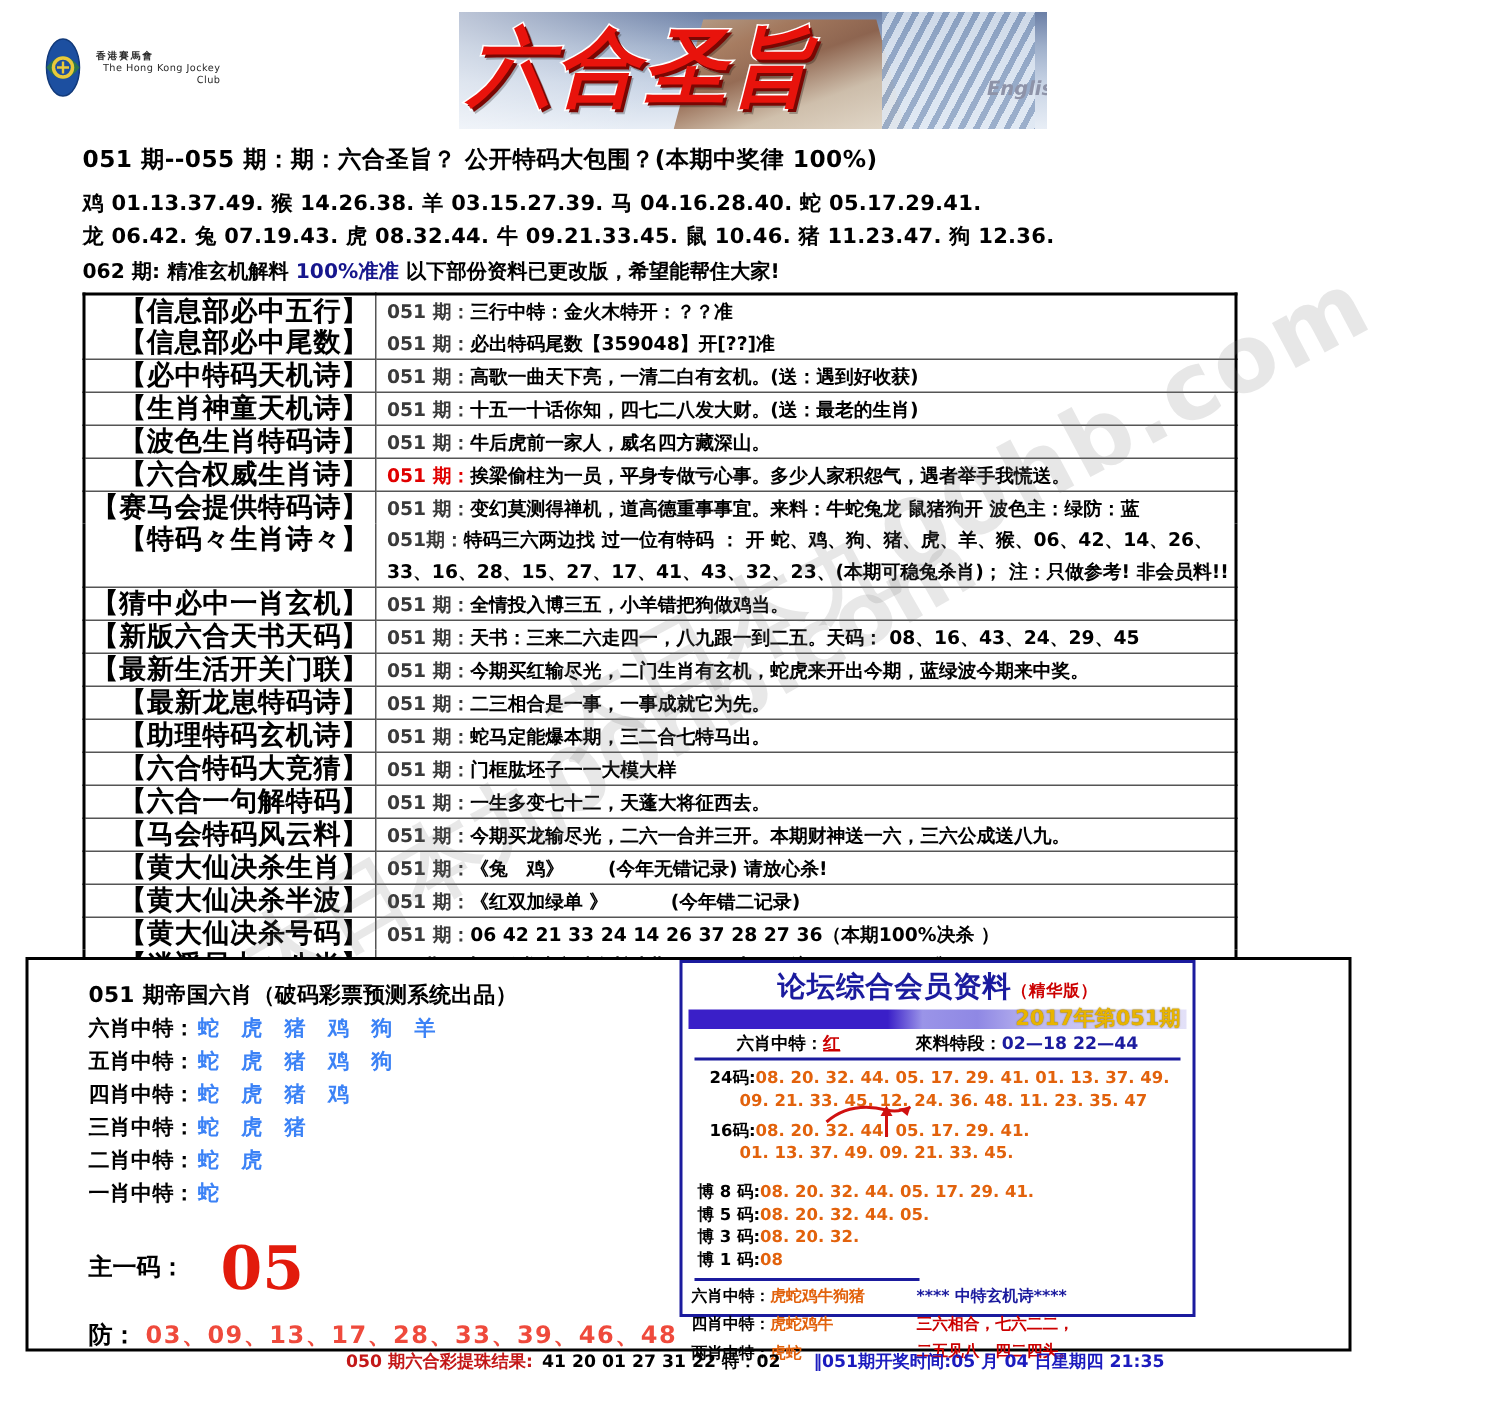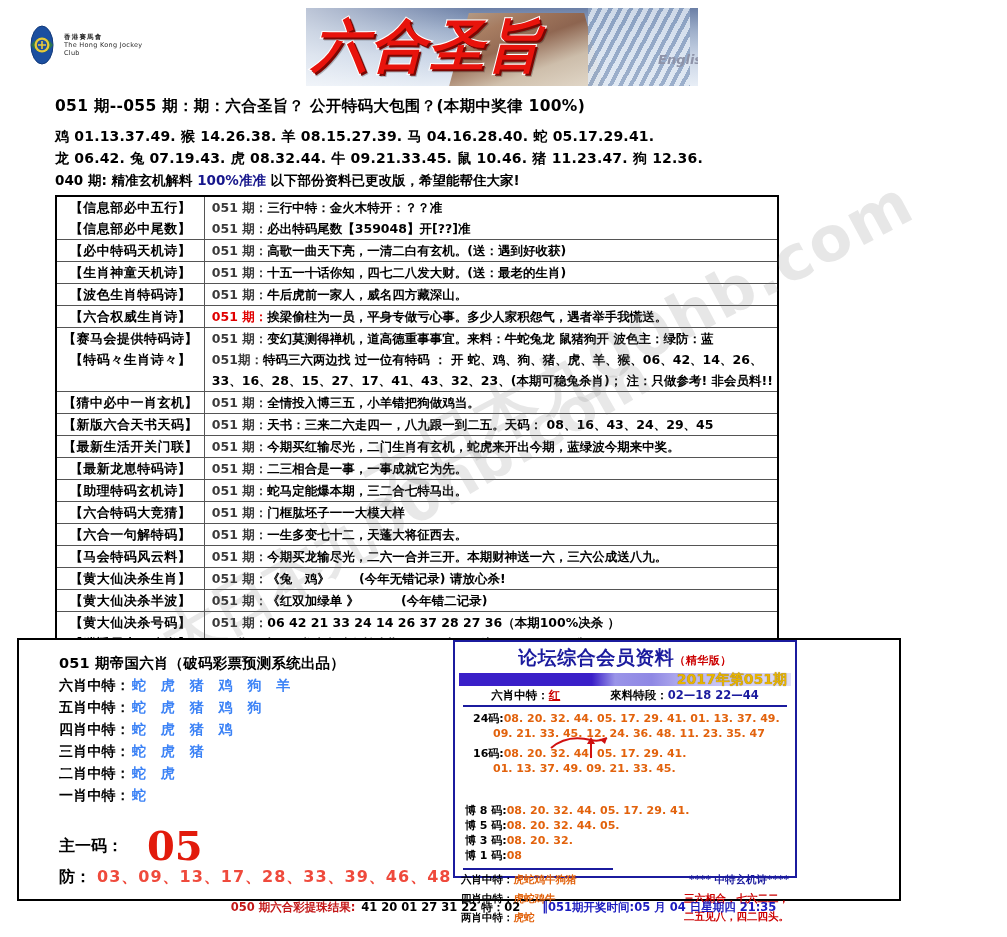--- a/index.html
+++ b/index.html
@@ -12,21 +12,21 @@
     overflow:hidden;
   }
   .page{position:relative;width:1007px;height:937px;}
 
   
   .header{position:relative;height:92px;}
   .hkjc-logo{position:absolute;left:27px;top:18px;width:120px;height:54px;display:flex;align-items:center;gap:7px;}
   .hkjc-mark{width:30px;height:42px;position:relative;}
   .hkjc-txt{display:flex;flex-direction:column;justify-content:center;line-height:1.25;}
   .hkjc-cn{font-size:6.5px;color:#2a2a2a;letter-spacing:1.2px;font-weight:bold;}
-  .hkjc-en{font-size:6.5px;color:#2a2a2a;letter-spacing:.3px;}
+  .hkjc-en{font-size:6.5px;color:#2a2a2a;letter-spacing:.3px;text-align:right;}
 
   .banner{position:absolute;left:306px;top:8px;width:392px;height:78px;overflow:hidden;}
   .banner-bg{position:absolute;inset:0;
      background:
        linear-gradient(125deg,rgba(255,255,255,.55) 0%,rgba(255,255,255,0) 38%),
        linear-gradient(180deg,#6b7fa6 0%,#9fb0cb 30%,#c6d2e4 60%,#e8eef6 100%);}
   .banner-bg:before{content:"";position:absolute;left:34%;top:6%;width:42%;height:94%;
      background:linear-gradient(160deg,#c6ad8f 0%,#a9744f 26%,#8d5a3c 45%,#cdb9a0 70%,#e2d6c4 100%);
      opacity:.85;clip-path:polygon(18% 0,88% 0,100% 100%,6% 100%);}
   .banner-bg:after{content:"";position:absolute;right:2%;top:0;width:26%;height:100%;
@@ -43,39 +43,39 @@
   .zodiac-lines{margin:8px 0 0 55px;font-size:14px;font-weight:bold;line-height:22px;letter-spacing:.2px;}
   .note-line{margin:3px 0 0 55px;font-size:13.5px;font-weight:bold;}
   .note-line .pct{color:#16168c;}
 
   
   .maintable{margin:5px 0 0 55px;width:724px;border-collapse:collapse;
      border-top:2px solid #000;border-bottom:2px solid #000;
      border-left:2px solid #000;border-right:2px solid #000;}
   .maintable td{border:1px solid #555;padding:0 4px;font-size:12.5px;font-weight:bold;
      vertical-align:middle;height:21px;line-height:17px;white-space:nowrap;}
-  .maintable td.k{width:150px;text-align:center;font-size:13px;letter-spacing:.5px;}
+  .maintable td.k{width:150px;text-align:right;font-size:18px;letter-spacing:.5px;}
   .maintable td.v{padding-left:7px;}
   .maintable tr.nb td{border-bottom:none;}
   .maintable tr.nt td{border-top:none;}
   .qi{color:#3a3a3a;}
   .v .red{color:#e00000;}
 
   
   .bottom{position:absolute;left:17px;top:638px;width:880px;height:259px;
      border:2px solid #000;background:#fff;}
   .pred{position:absolute;left:40px;top:14px;}
   .pred .ptitle{font-size:14.5px;font-weight:bold;letter-spacing:.2px;}
   .pred .prow{font-size:14px;font-weight:bold;margin-top:4px;letter-spacing:.2px;}
   .pred .prow .lbl{color:#000;}
   .pred .prow .val{color:#3b82f6;letter-spacing:5px;margin-left:2px;}
   .mainnum{position:absolute;left:40px;top:182px;font-size:16px;font-weight:bold;}
   .mainnum .big{color:#e21b0c;font-size:40px;line-height:30px;margin-left:24px;
      position:relative;top:9px;font-family:"DejaVu Serif","Liberation Serif",serif;}
-  .fang{position:absolute;left:40px;top:227px;font-size:16px;font-weight:bold;}
+  .fang{position:absolute;left:40px;top:240px;font-size:16px;font-weight:bold;}
   .fang .fl{color:#000;}
   .fang .fv{color:#ef4a3c;letter-spacing:1px;margin-left:6px;}
 
   
   .bluecard{position:absolute;left:434px;top:0px;width:340px;height:234px;
      border:2px solid #1b1b9e;background:#fff;}
   .bc-title{text-align:center;font-size:19px;font-weight:bold;color:#1b1b9e;
      letter-spacing:.5px;padding-top:3px;}
   .bc-title .sub{font-size:11px;color:#c00;}
   .bc-bar{margin:2px 4px 0 4px;height:13px;position:relative;
@@ -91,21 +91,21 @@
   .bc-list .li{padding-left:18px;white-space:nowrap;}
   .bc-list .li .lk{color:#000;display:inline-block;}
   .bc-list .li .lv{color:#e2620c;}
   .bc-list .cont{padding-left:38px;color:#e2620c;}
   .bc-hr2{height:2px;background:#1b1b9e;margin:5px 8px 3px 8px;width:150px;}
   .bc-bot{display:flex;font-size:10.5px;font-weight:bold;padding:0 6px;}
   .bc-bot .left{width:150px;}
   .bc-bot .left div{margin-bottom:5px;}
   .bc-bot .left .k{color:#000;}
   .bc-bot .left .v{color:#e2620c;}
-  .bc-bot .right{flex:1;text-align:right;}
+  .bc-bot .right{flex:1;text-align:left;}
   .bc-bot .right .h{color:#1b1b9e;margin-bottom:5px;}
   .bc-bot .right .p{color:#c00;margin-bottom:4px;}
 
   .redstamp{position:absolute;left:92px;top:40px;width:70px;height:34px;pointer-events:none;}
 
   
   .footer{position:absolute;left:0;top:900px;width:1007px;text-align:center;font-size:11.5px;font-weight:bold;}
   .footer .f1{color:#c31818;}
   .footer .f2{color:#000;margin-left:6px;}
   .footer .f3{color:#1b1bbe;margin-left:22px;text-align:right;}
@@ -143,26 +143,26 @@
     <div class="banner">
       <div class="banner-bg"></div>
       <div class="banner-title">六合圣旨</div>
       <div class="banner-en">English</div>
     </div>
   </div>
 
   <div class="headline">051 期--055 期：期：六合圣旨？ 公开特码大包围？(本期中奖律 100%)</div>
 
   <div class="zodiac-lines">
-    <div>鸡 01.13.37.49.  猴 14.26.38.  羊 08.15.27.39.  马 04.16.28.40.  蛇 05.17.29.41.</div>
+    <div>鸡 01.13.37.49.  猴 14.26.38.  羊 03.15.27.39.  马 04.16.28.40.  蛇 05.17.29.41.</div>
     <div>龙 06.42.  兔 07.19.43.  虎 08.32.44.  牛 09.21.33.45.  鼠 10.46.  猪 11.23.47.  狗 12.36.</div>
   </div>
 
   <div class="note-line">
-    <span>040 期: 精准玄机解料 </span><span class="pct">100%准准</span><span>    以下部份资料已更改版，希望能帮住大家!</span>
+    <span>062 期: 精准玄机解料 </span><span class="pct">100%准准</span><span>    以下部份资料已更改版，希望能帮住大家!</span>
   </div>
 
   <table class="maintable">
     <tbody>
         <tr class=" nb">
           <td class="k">【信息部必中五行】</td>
           <td class="v"><span class="qi">051 期：</span><span>三行中特：金火木特开：？？准</span></td>
         </tr>
         <tr class="nt">
           <td class="k">【信息部必中尾数】</td>
@@ -300,21 +300,21 @@
       </div>
       <div class="bc-hr"></div>
       <div class="bc-list" id="bc-lists">
           <div class="li"><span class="lk">24码: </span><span class="lv">08. 20. 32. 44. 05. 17. 29. 41. 01. 13. 37. 49.</span></div>
           <div class="cont">09. 21. 33. 45. 12. 24. 36. 48. 11. 23. 35. 47</div>
           <div style="height: 5px;"></div>
           <div class="li"><span class="lk">16码: </span><span class="lv">08. 20. 32. 44. 05. 17. 29. 41.</span></div>
           <div class="cont">01. 13. 37. 49. 09. 21. 33. 45.</div>
           <div style="height: 5px;"></div>
         </div>
-      <div class="bc-list" id="bc-bolists" style="margin-top:22px">
+      <div class="bc-list" id="bc-bolists" style="margin-top:6px">
           <div class="li" style="padding-left: 10px;"><span class="lk">博 8 码: </span><span class="lv">08. 20. 32. 44. 05. 17. 29. 41.</span></div>
           <div class="li" style="padding-left: 10px;"><span class="lk">博 5 码: </span><span class="lv">08. 20. 32. 44. 05.</span></div>
           <div class="li" style="padding-left: 10px;"><span class="lk">博 3 码: </span><span class="lv">08. 20. 32.</span></div>
           <div class="li" style="padding-left: 10px;"><span class="lk">博 1 码: </span><span class="lv">08</span></div>
         </div>
       <div class="bc-hr2"></div>
       <div class="bc-bot">
         <div class="left" id="bc-bl">
             <div><span class="k">六肖中特：</span><span class="v">虎蛇鸡牛狗猪</span></div>
             <div><span class="k">四肖中特：</span><span class="v">虎蛇鸡牛</span></div>

